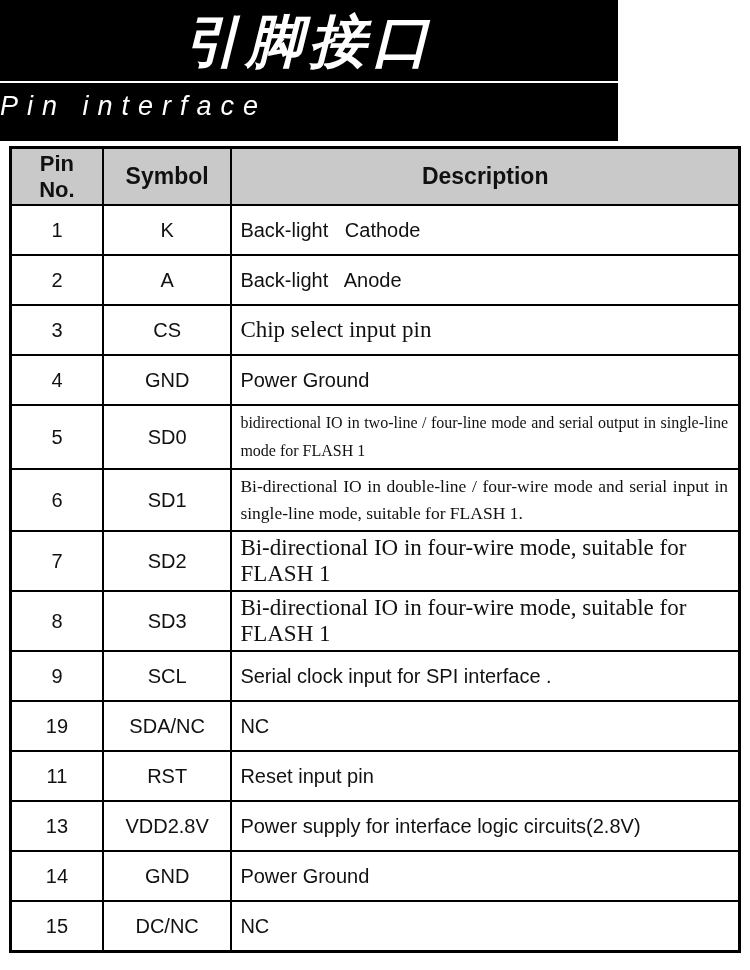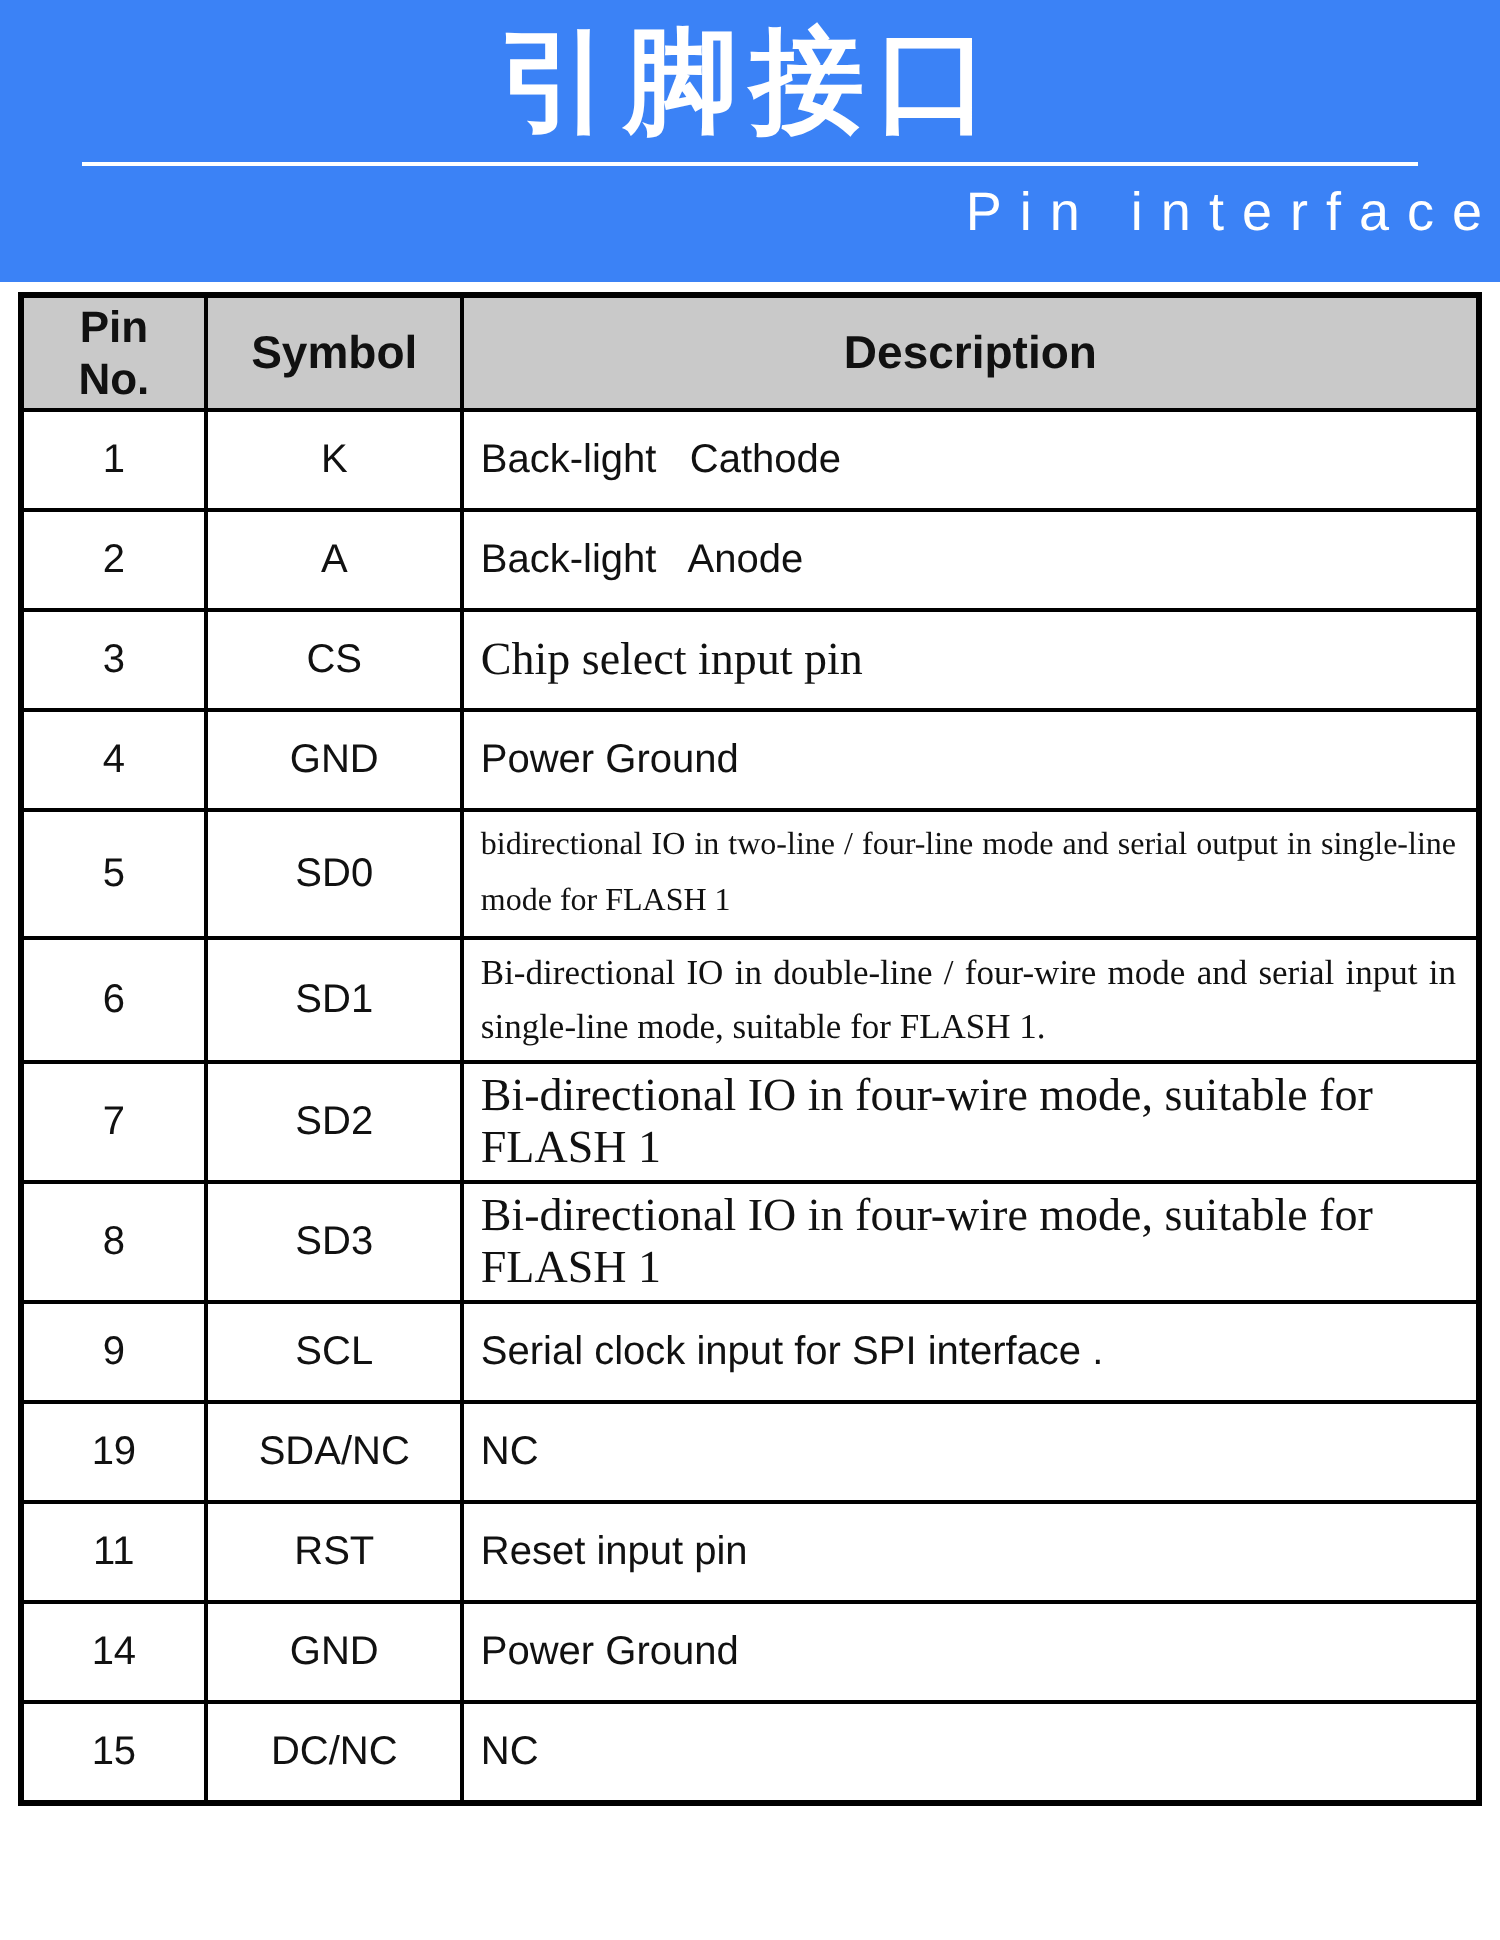--- a/index.html
+++ b/index.html
@@ -3,41 +3,42 @@
 <meta charset="utf-8">
 <style>
   html, body { margin: 0; padding: 0; }
   body {
     width: 750px; height: 970px;
     background: #ffffff;
     font-family: "Liberation Sans", sans-serif;
     overflow: hidden;
   }
   .banner {
-    width: 750px; height: 141px;
-    background: #3b82f6;
+    width: 618px; height: 141px;
+    background: #000000;
     overflow: hidden;
+    font-style: italic;
   }
   .banner-title {
     margin-top: 4px;
     text-align: center;
     color: #ffffff;
     font-size: 57px;
     font-weight: bold;
     letter-spacing: 6px;
     line-height: 74px;
     font-family: "Liberation Sans", sans-serif;
   }
   .banner-divider {
     width: 668px; height: 2px;
     background: #ffffff;
     margin: 3px auto 7px auto;
   }
   .banner-subtitle {
-    text-align: right;
+    text-align: left;
     color: #ffffff;
     font-size: 27px;
     letter-spacing: 9px;
     line-height: 32px;
   }
   table.pin-table {
     border-collapse: collapse;
     table-layout: fixed;
     width: 732px;
     margin: 5px auto 0 auto;
@@ -159,20 +160,25 @@
       <td class="c-pin">19</td>
       <td class="c-sym">SDA/NC</td>
       <td class="c-desc">NC</td>
     </tr>
     <tr>
       <td class="c-pin">11</td>
       <td class="c-sym">RST</td>
       <td class="c-desc">Reset input pin</td>
     </tr>
     <tr>
+      <td class="c-pin">13</td>
+      <td class="c-sym">VDD2.8V</td>
+      <td class="c-desc">Power supply for interface logic circuits(2.8V)</td>
+    </tr>
+    <tr>
       <td class="c-pin">14</td>
       <td class="c-sym">GND</td>
       <td class="c-desc">Power Ground</td>
     </tr>
     <tr>
       <td class="c-pin">15</td>
       <td class="c-sym">DC/NC</td>
       <td class="c-desc">NC</td>
     </tr>
 

